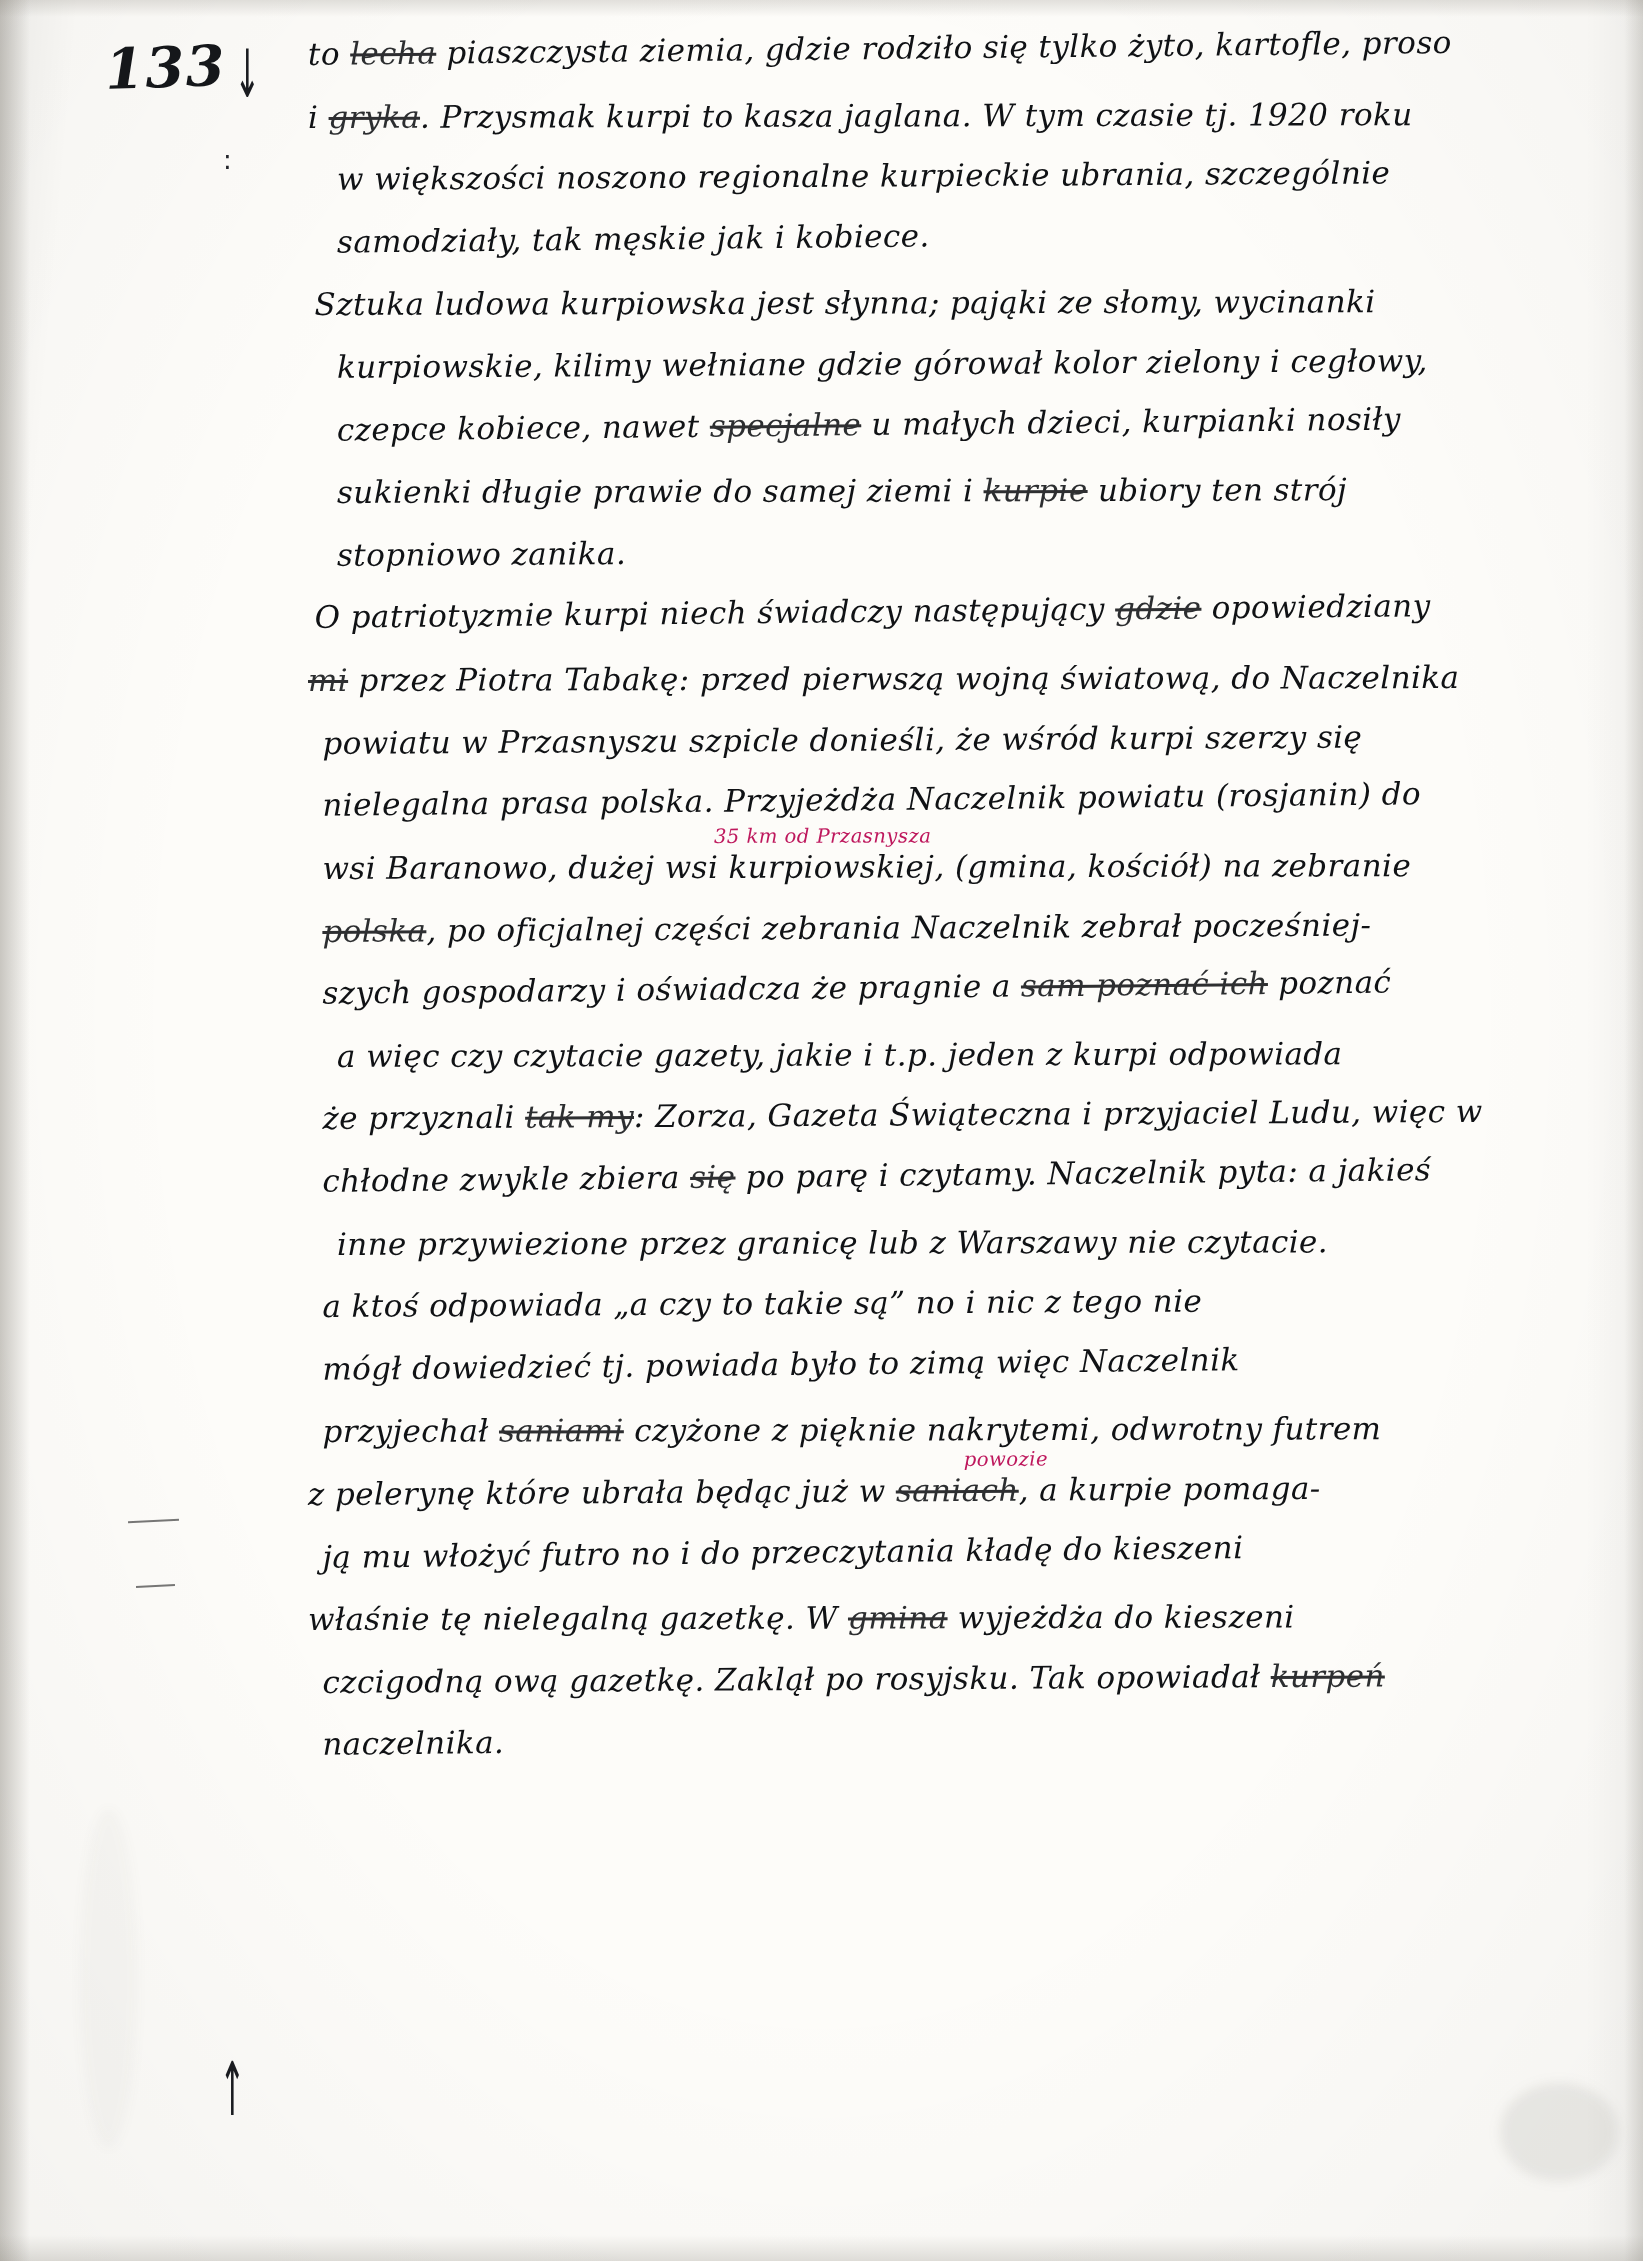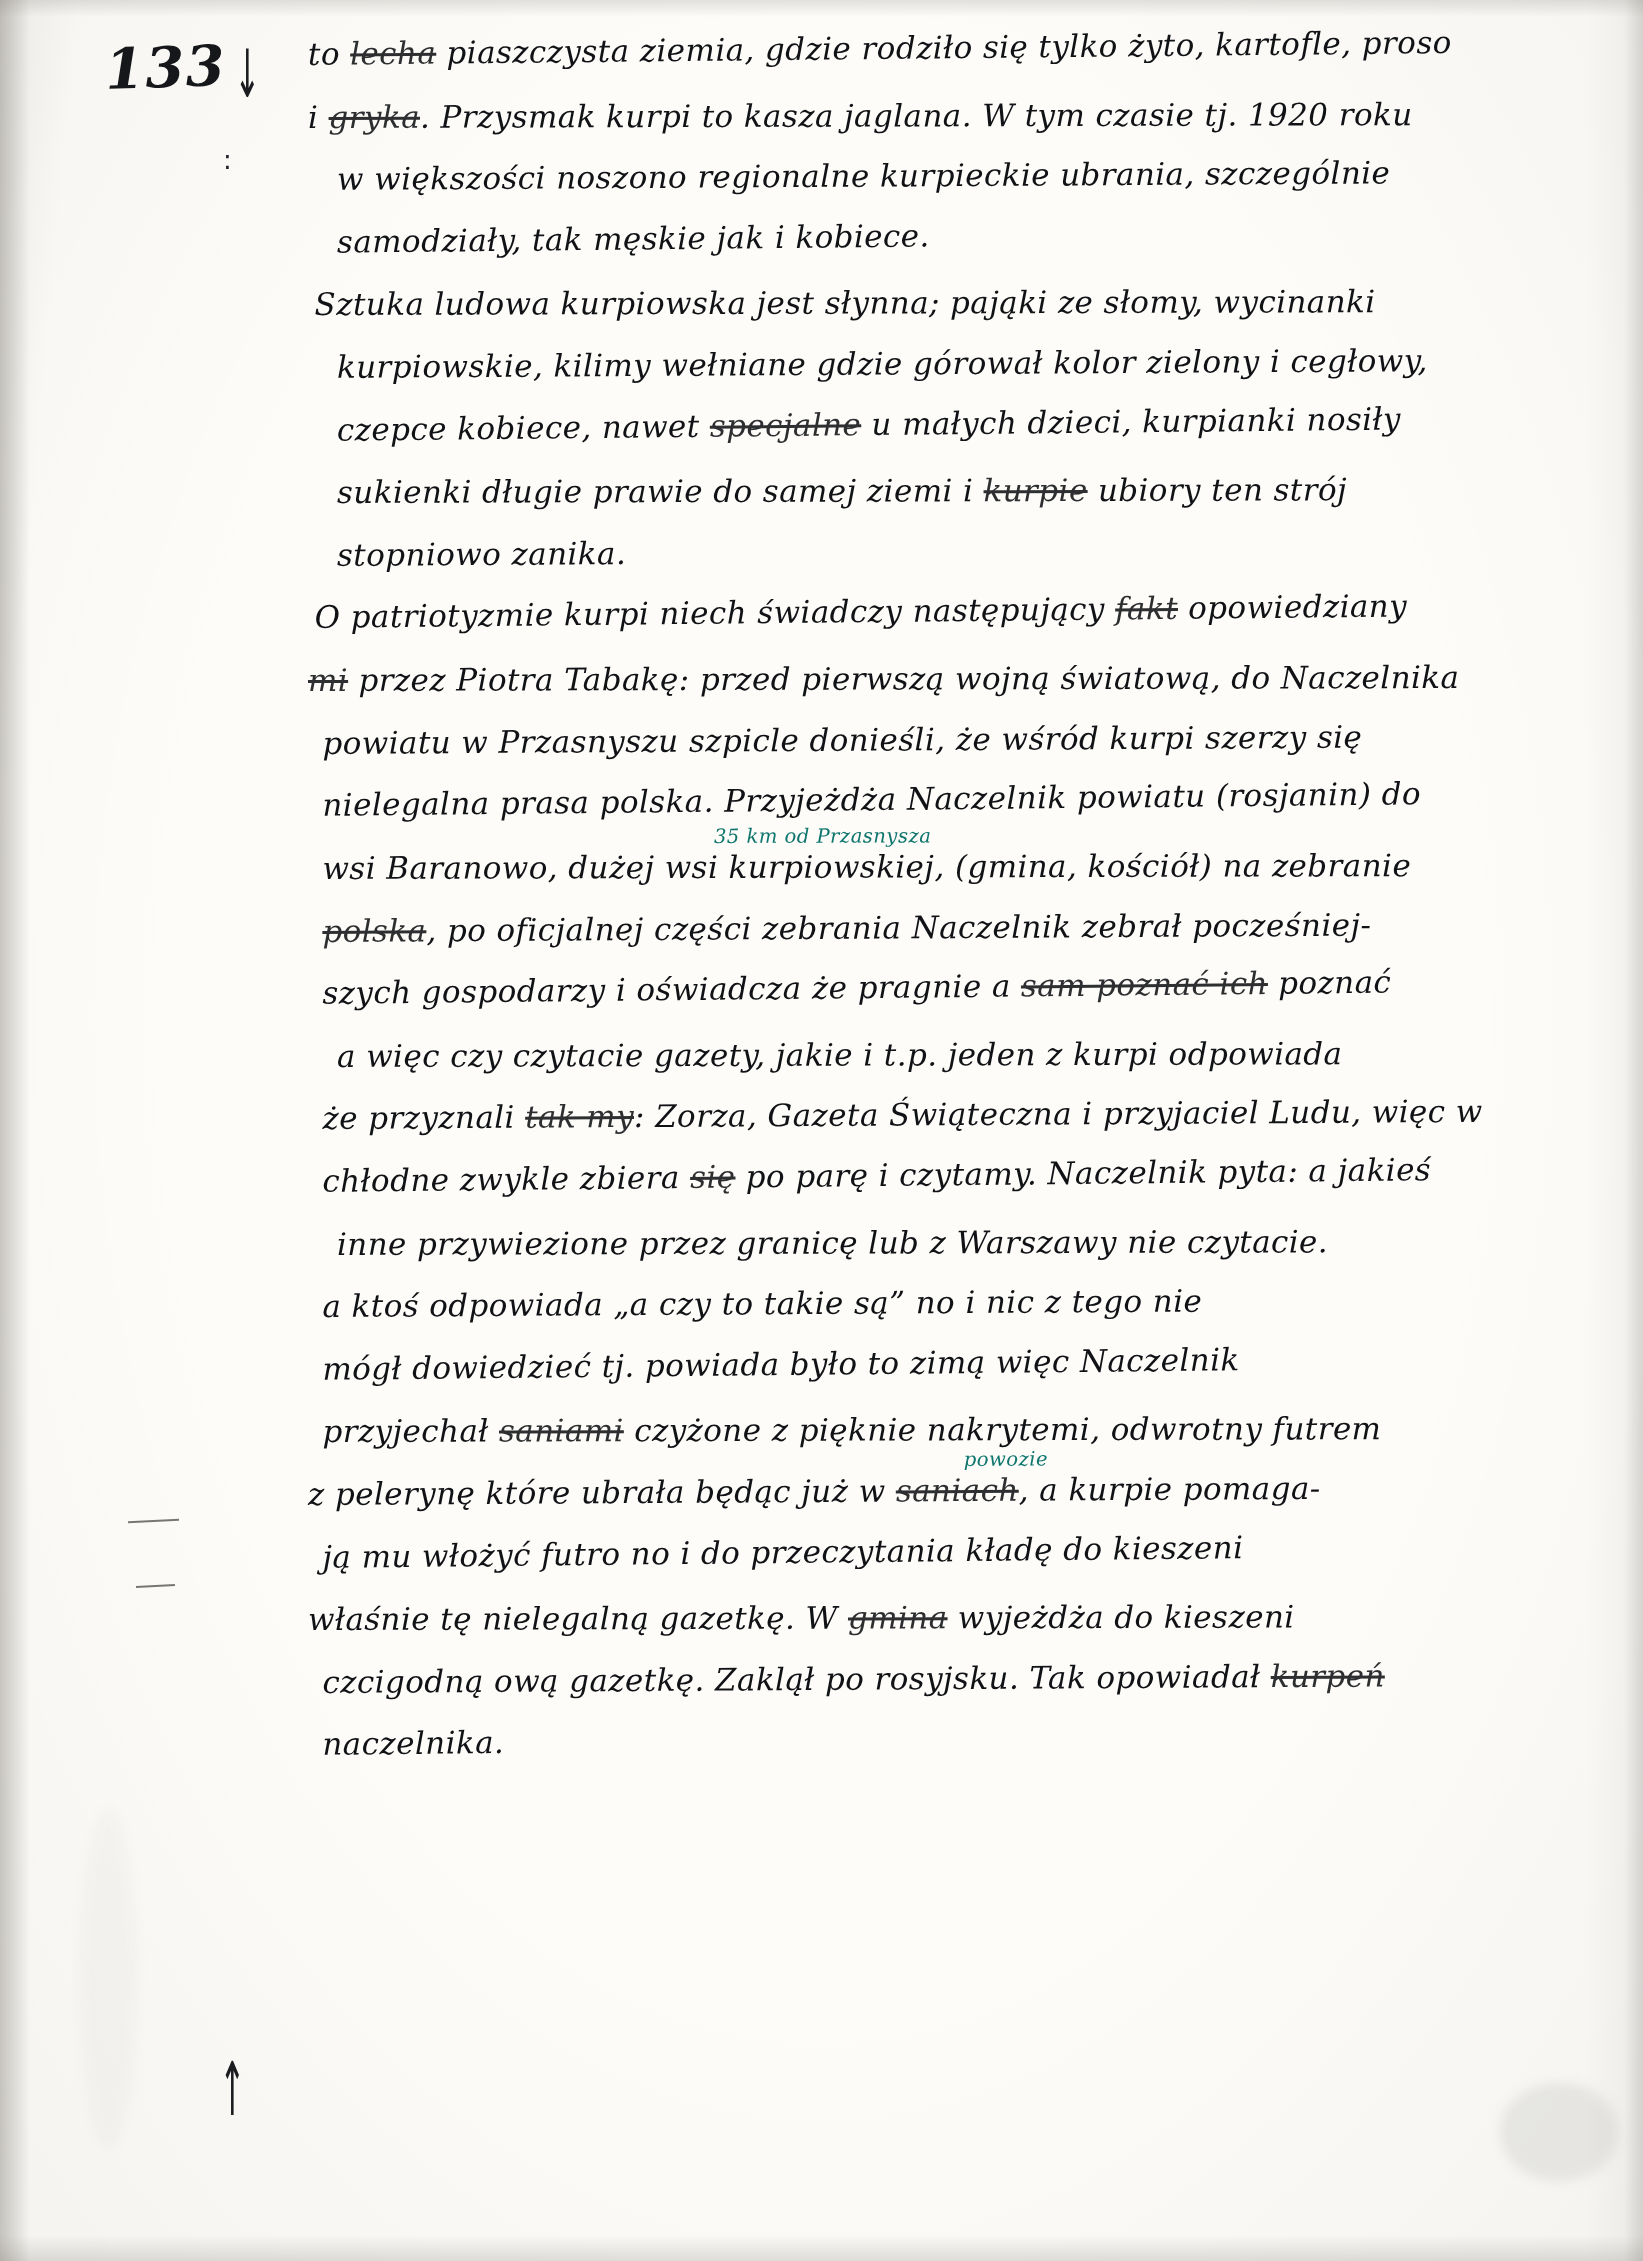--- a/index.html
+++ b/index.html
@@ -147,21 +147,21 @@
     text-decoration: line-through;
     text-decoration-thickness: 2.6px;
     text-decoration-color: #121316;
     opacity: .88;
   }
   
   .superline {
     position: absolute;
     top: -25px;
     font-size: 19.7px;
-    color: #0f766e;
+    color: #be185d;
     white-space: nowrap;
   }
 </style>
 </head>
 <body>
 
 <div class="page">
   <div class="paper-texture"></div>
 
   <div class="smudge" style="left:1500px; top:2083px; width:118px; height:98px;"></div>
@@ -179,21 +179,21 @@
 
     <div class="line">to <span class="struck">lecha</span> piaszczysta ziemia, gdzie rodziło się tylko żyto, kartofle, proso</div>
     <div class="line">i <span class="struck">gryka</span>. Przysmak kurpi to kasza jaglana. W tym czasie tj. 1920 roku</div>
     <div class="line indent-2">w większości noszono regionalne kurpieckie ubrania, szczególnie</div>
     <div class="line indent-2">samodziały, tak męskie jak i kobiece.</div>
     <div class="line indent-3">Sztuka ludowa kurpiowska jest słynna; pająki ze słomy, wycinanki</div>
     <div class="line indent-2">kurpiowskie, kilimy wełniane gdzie górował kolor zielony i cegłowy,</div>
     <div class="line indent-2">czepce kobiece, nawet <span class="struck">specjalne</span> u małych dzieci, kurpianki nosiły</div>
     <div class="line indent-2">sukienki długie prawie do samej ziemi i <span class="struck">kurpie</span> ubiory ten strój</div>
     <div class="line indent-2">stopniowo zanika.</div>
-    <div class="line indent-3">O patriotyzmie kurpi niech świadczy następujący <span class="struck">fakt</span> opowiedziany</div>
+    <div class="line indent-3">O patriotyzmie kurpi niech świadczy następujący <span class="struck">gdzie</span> opowiedziany</div>
     <div class="line"><span class="struck">mi</span> przez Piotra Tabakę: przed pierwszą wojną światową, do Naczelnika</div>
     <div class="line indent-1">powiatu w Przasnyszu szpicle donieśli, że wśród kurpi szerzy się</div>
     <div class="line indent-1">nielegalna prasa polska. Przyjeżdża Naczelnik powiatu (rosjanin) do</div>
 
     <div class="line indent-1">
       <span class="superline" style="left:406px;">35 km od Przasnysza</span>
       <span>wsi Baranowo, dużej wsi kurpiowskiej, (gmina, kościół) na zebranie</span>
     </div>
 
     <div class="line indent-1"><span class="struck">polska</span>, po oficjalnej części zebrania Naczelnik zebrał pocześniej-</div>

